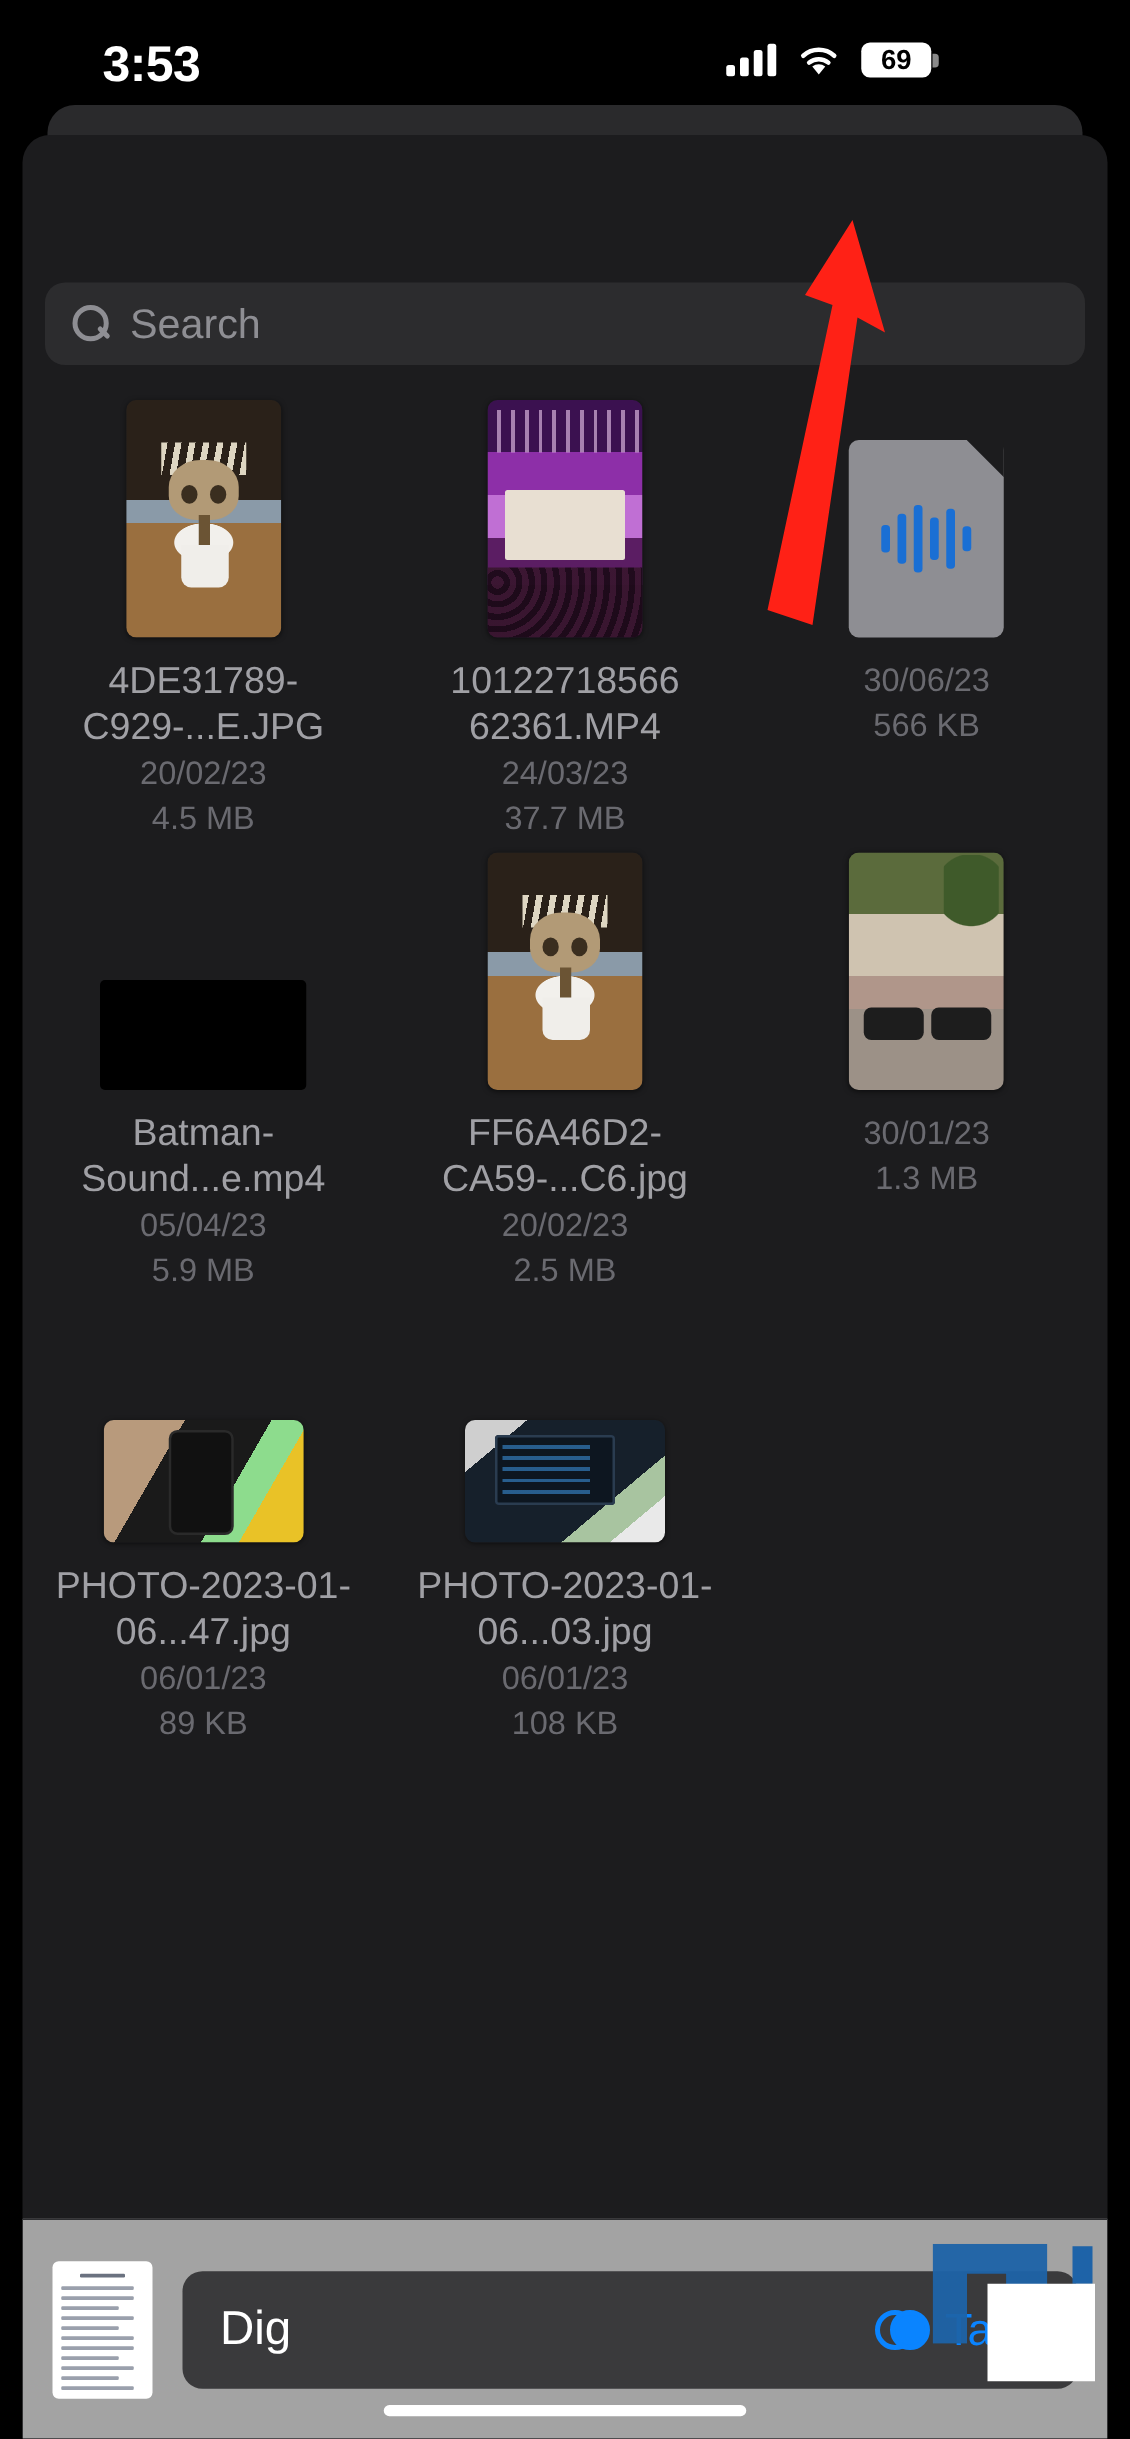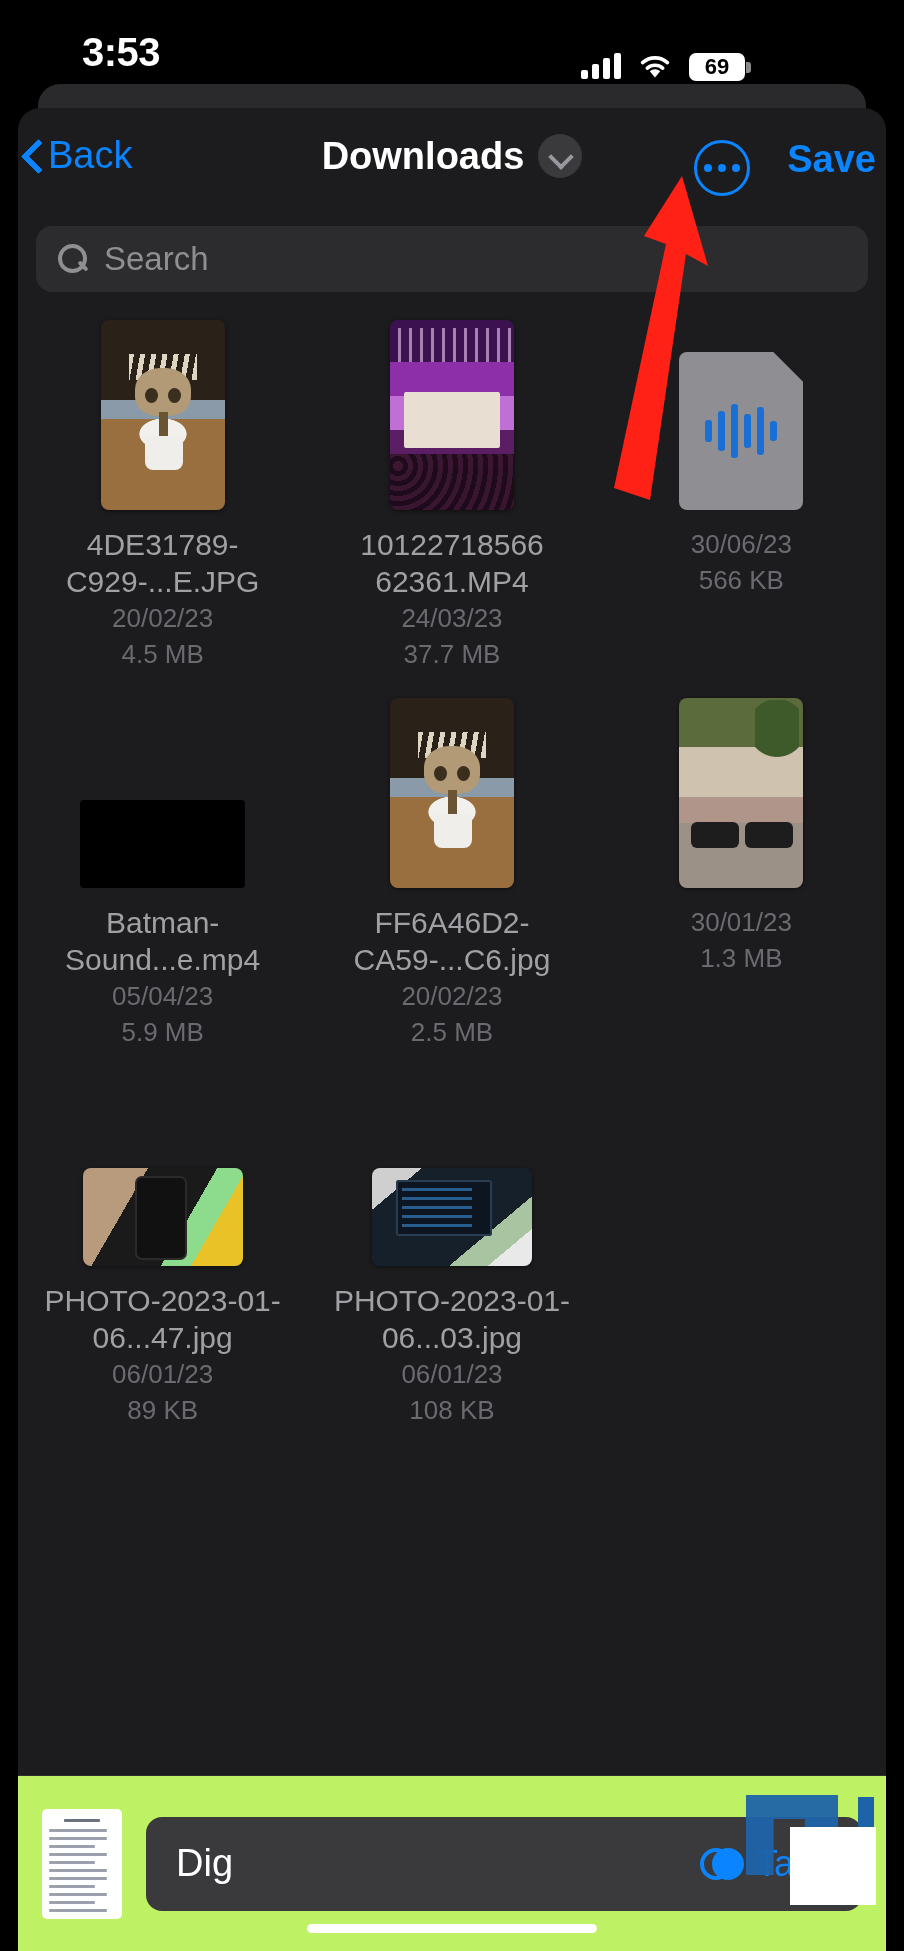--- a/index.html
+++ b/index.html
@@ -14,21 +14,21 @@
   .statusbar{
     position:absolute; top:0; left:0; width:799px; height:100px;
     background:#000; color:#fff;
   }
   .sb-time{
     position:absolute; left:82px; top:30px;
     font-size:40px; font-weight:bold; letter-spacing:-0.5px;
   }
   .sb-right{
     position:absolute; right:54px; top:34px;
-    display:flex; gap:17px;margin-top:19px;
+    display:flex; align-items:center; gap:17px;
   }
   .bars{ display:flex; align-items:flex-end; gap:4px; height:26px; }
   .bars i{ display:block; width:7px; background:#fff; border-radius:2px; }
   .bars i:nth-child(1){ height:9px; }
   .bars i:nth-child(2){ height:15px; }
   .bars i:nth-child(3){ height:21px; }
   .bars i:nth-child(4){ height:26px; }
   .wifi{ width:34px; height:26px; position:relative; }
   .battery{ position:relative; width:56px; height:28px; }
   .battery .shell{
@@ -110,21 +110,21 @@
   .search-icon:after{
     content:""; position:absolute; left:19px; top:20px; width:12px; height:4px;
     background:#8e8e93; transform:rotate(45deg); border-radius:2px;
   }
   .search-ph{ color:#8e8e93; font-size:33px; }
 
   
   .grid{
     position:absolute; left:0; top:212px; width:868px;
     display:grid; grid-template-columns:repeat(3,1fr);
-    row-gap:26px;
+    row-gap:10px;
   }
   .cell{
     display:flex; flex-direction:column; align-items:center;
     padding:0 8px;
   }
   .thumb-box{
     height:190px; display:flex; align-items:flex-end; justify-content:center;
     margin-bottom:16px;
   }
   .thumb{
@@ -246,21 +246,21 @@
   .audio-doc .wave i:nth-child(1){ height:22px; }
   .audio-doc .wave i:nth-child(2){ height:40px; }
   .audio-doc .wave i:nth-child(3){ height:54px; }
   .audio-doc .wave i:nth-child(4){ height:34px; }
   .audio-doc .wave i:nth-child(5){ height:48px; }
   .audio-doc .wave i:nth-child(6){ height:20px; }
 
   
   .bottombar{
     position:absolute; left:0; bottom:0; width:868px; height:176px;
-    background:#bef264; border-top:1px solid #2e2e31;
+    background:#a3a3a3; border-top:1px solid #2e2e31;
     display:flex; align-items:center; padding:16px 24px; gap:24px;
   }
   .doc-preview{
     width:80px; height:110px; background:#fff; border-radius:5px;
     padding:8px 7px; flex:none; overflow:hidden;
   }
   .doc-preview .ln{ height:3px; background:#9aa0ac; margin-bottom:5px; border-radius:1px; }
   .doc-preview .ln.t{ width:56%; margin:2px auto 7px; background:#6b7280; height:3px; }
   .doc-preview .ln.s{ width:70%; }
   .doc-preview .ln.m{ width:88%; }
@@ -323,36 +323,20 @@
       <div class="cap"></div>
       <div class="num">69</div>
     </div>
   </div>
 </div>
 
 <div class="sheet-back"></div>
 
 <div class="sheet">
 
-  <div class="navbar">
-    <div class="nav-back">
-      <span class="chev-left"></span>
-      <span>Back</span>
-    </div>
-    <div class="nav-title-wrap">
-      <span class="nav-title">Downloads</span>
-      <span class="title-chevron"></span>
-    </div>
-    <div class="nav-more">
-        <i></i>
-        <i></i>
-        <i></i>
-      </div>
-    <div class="nav-save">Save</div>
-  </div>
 
   <div class="searchbar">
     <span class="search-icon"></span>
     <span class="search-ph">Search</span>
   </div>
 
   <div class="grid">
 
     <div class="cell">
       <div class="thumb-box">

